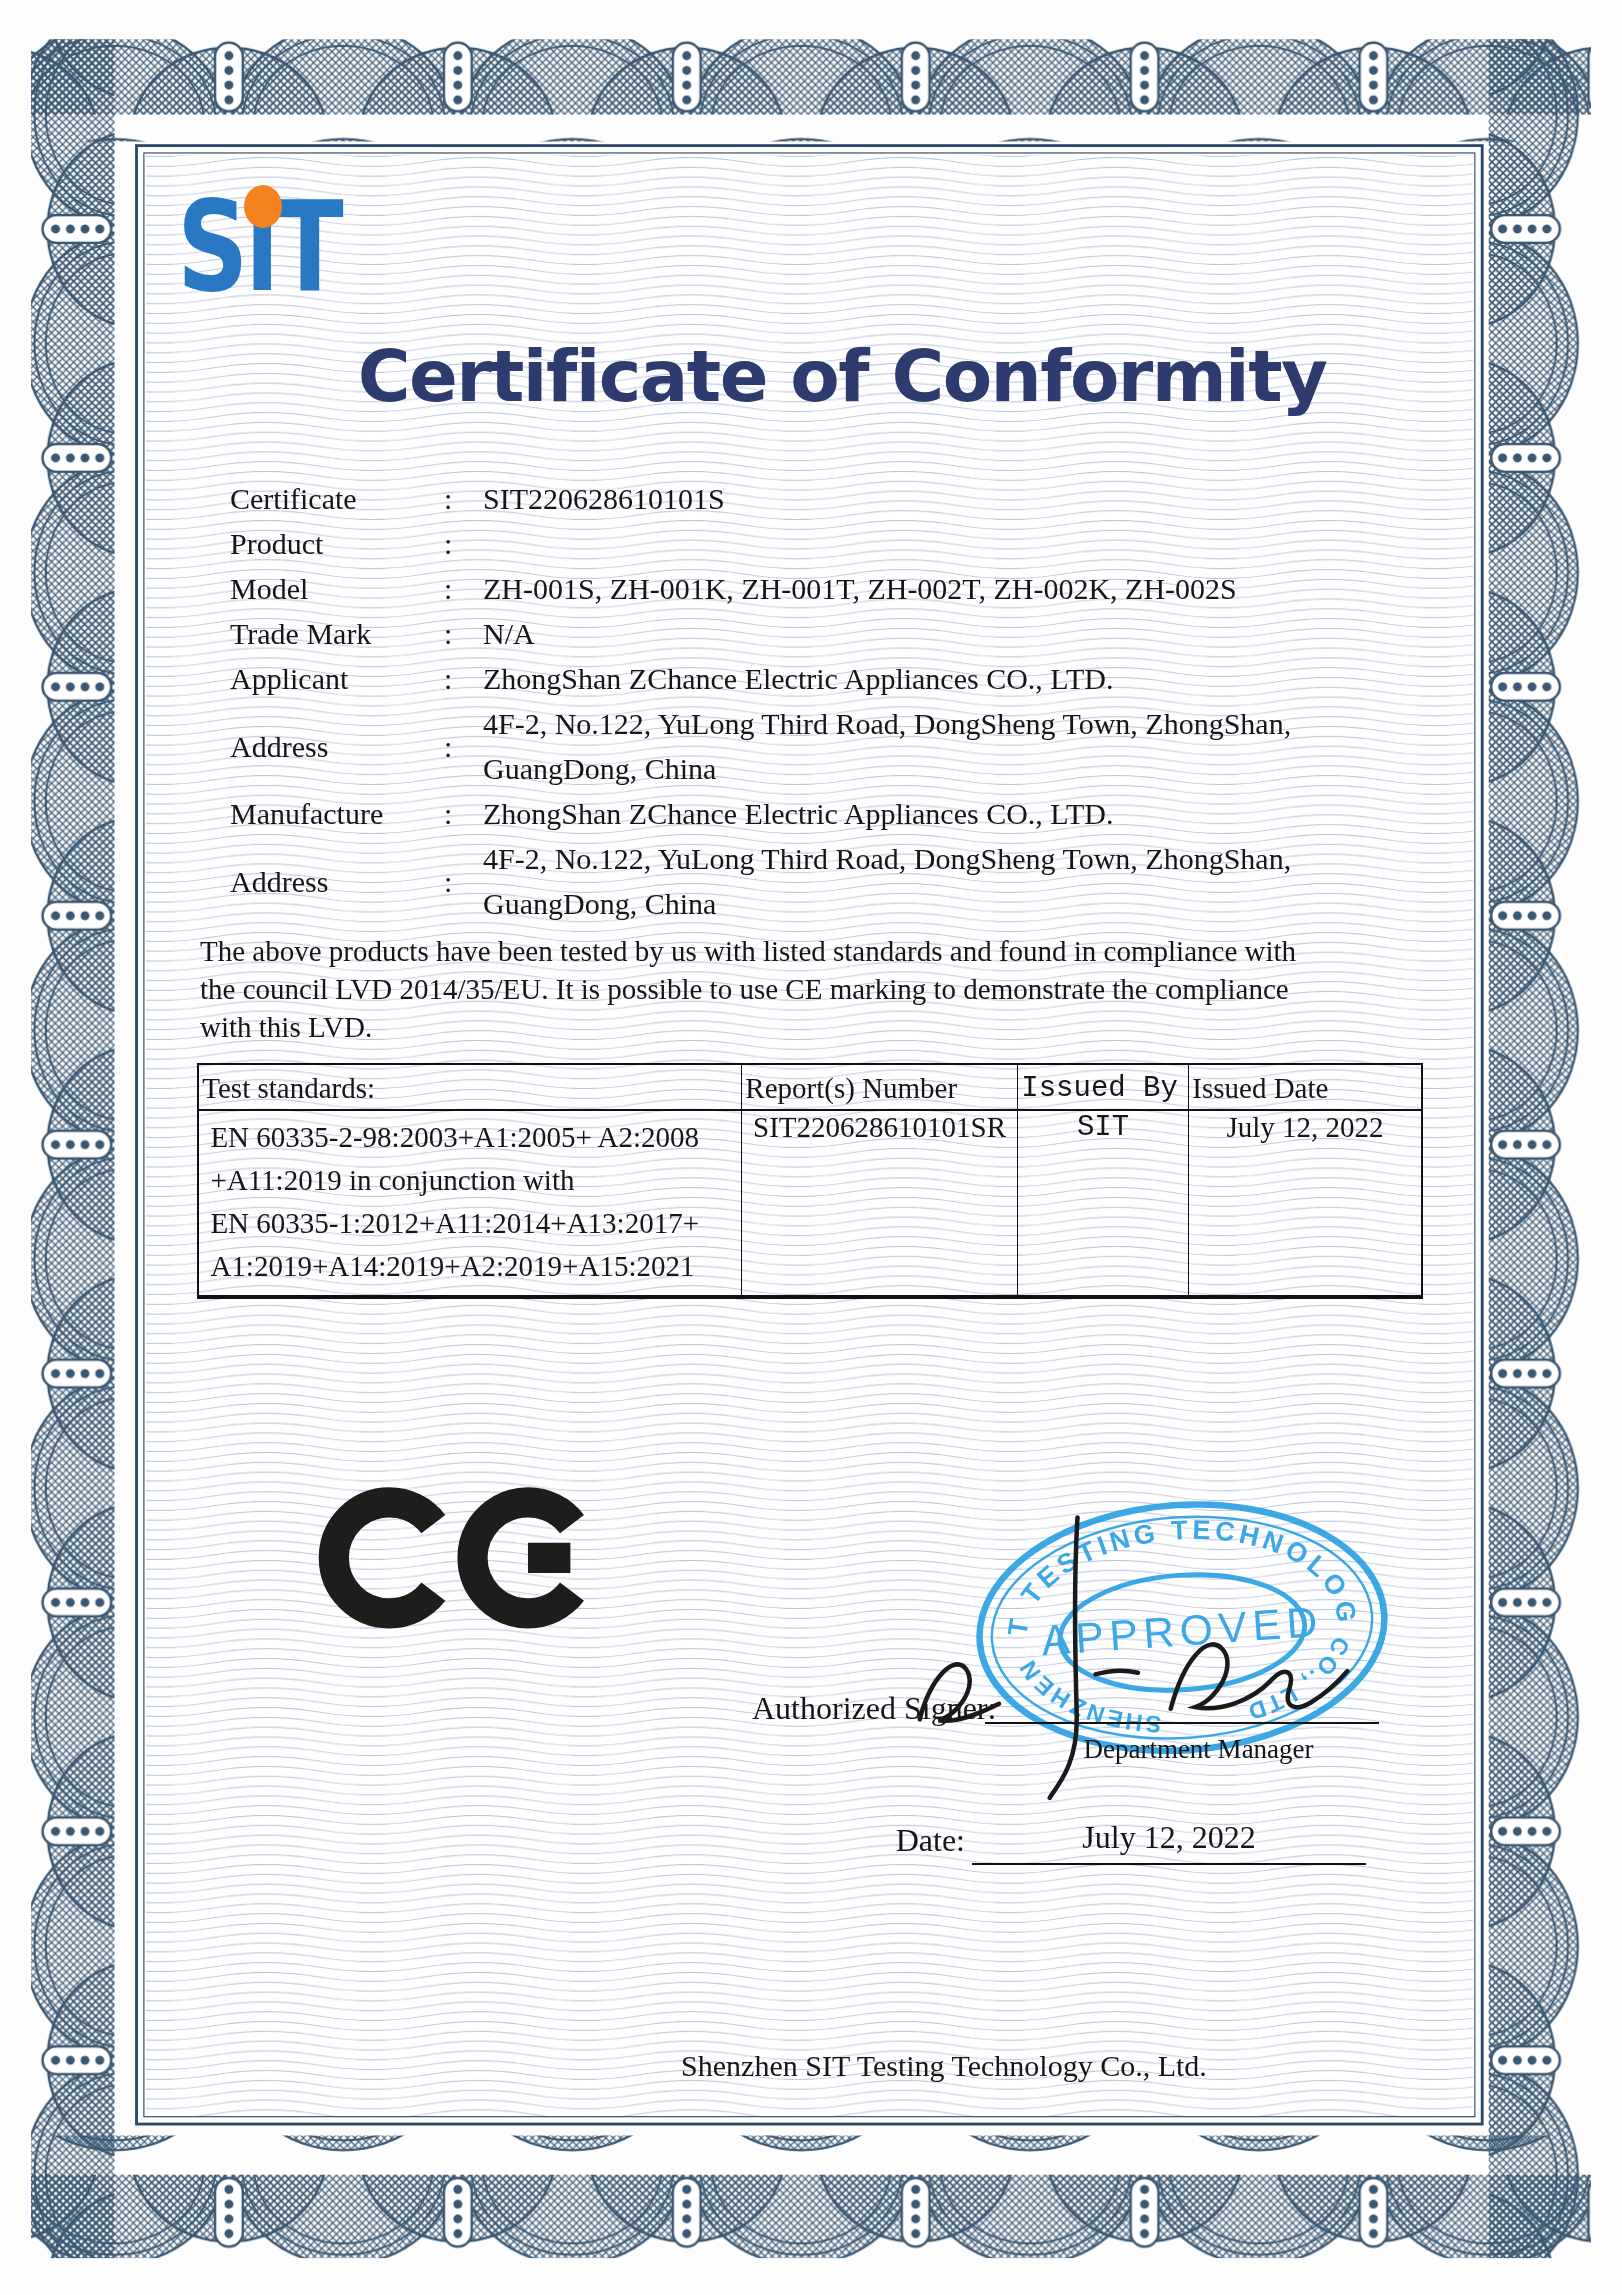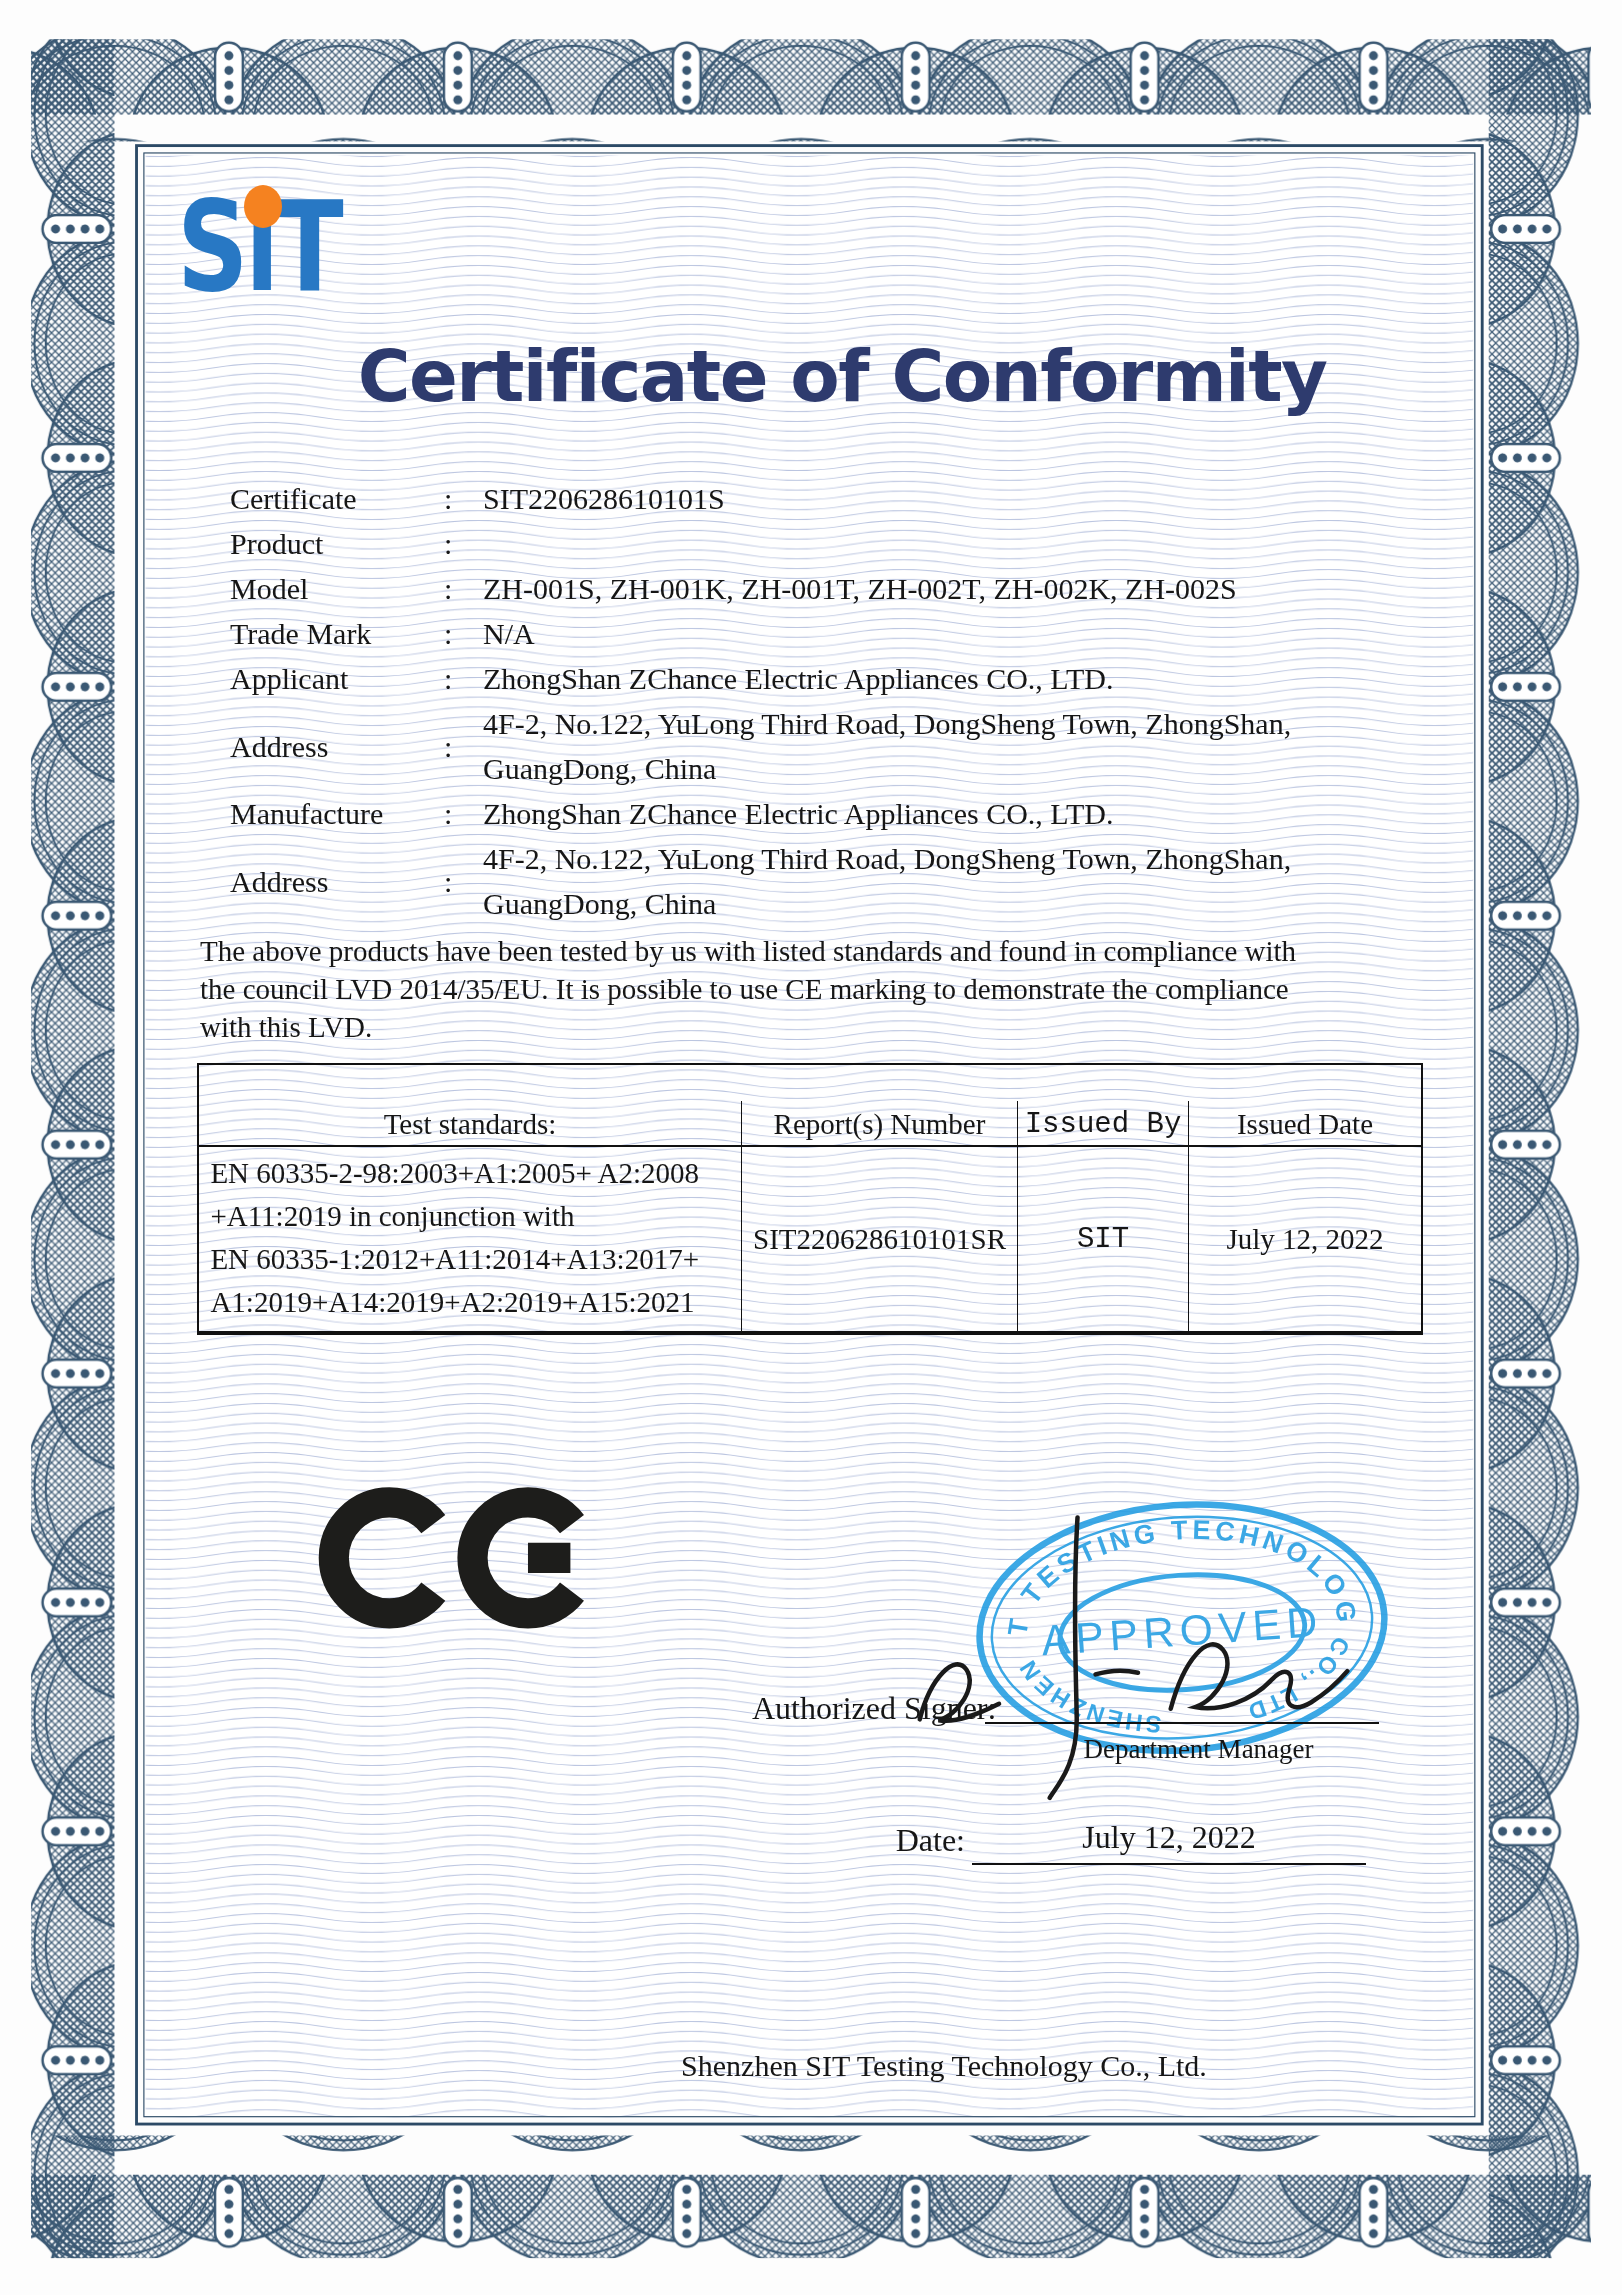--- a/index.html
+++ b/index.html
@@ -26,22 +26,22 @@
   
   .ctable{position:absolute;left:197px;top:1063px;width:1222px;border:2.5px solid #111;border-bottom-width:4.9px;
           display:flex;flex-direction:column;background:transparent;}
   .t-head{display:flex;border-bottom:2.5px solid #111;}
   .t-body{display:flex;}
   .t-c{box-sizing:border-box;}
   .t-c1{width:542px;}
   .t-c2{width:276px;border-left:1.6px solid #111;}
   .t-c3{width:171px;border-left:1.6px solid #111;font-family:Liberation Mono, monospace;}
   .t-c4{width:233px;border-left:1.6px solid #111;}
-  .t-head .t-c{font-size:29px;text-align:center;padding:6.5px 3.3px 4.9px 3.3px;margin-top:36px;}
-  .t-body .t-c{display:flex;align-items:center;justify-content:center;font-size:29px;min-height:175px;}
+  .t-head .t-c{font-size:29px;padding:6.5px 3.3px 4.9px 3.3px;}
+  .t-body .t-c{display:flex;justify-content:center;font-size:29px;min-height:175px;}
   .std-lines{display:block;width:100%;padding:4.9px 6.5px 6.5px 11.4px;box-sizing:border-box;}
   .std-lines div{line-height:43px;}
   
   .ce{position:absolute;left:317px;top:1482px;}
   
   .stamp{position:absolute;left:949px;top:1487px;transform:rotate(-4deg);}
   
   .auth-label{position:absolute;left:752px;top:1690px;font-size:32px;}
   .sig-line{position:absolute;left:985px;top:1722px;width:394px;border-top:2px solid #111;height:0;}
   .dept{position:absolute;left:1071px;top:1734px;width:255px;text-align:center;font-size:27px;}

